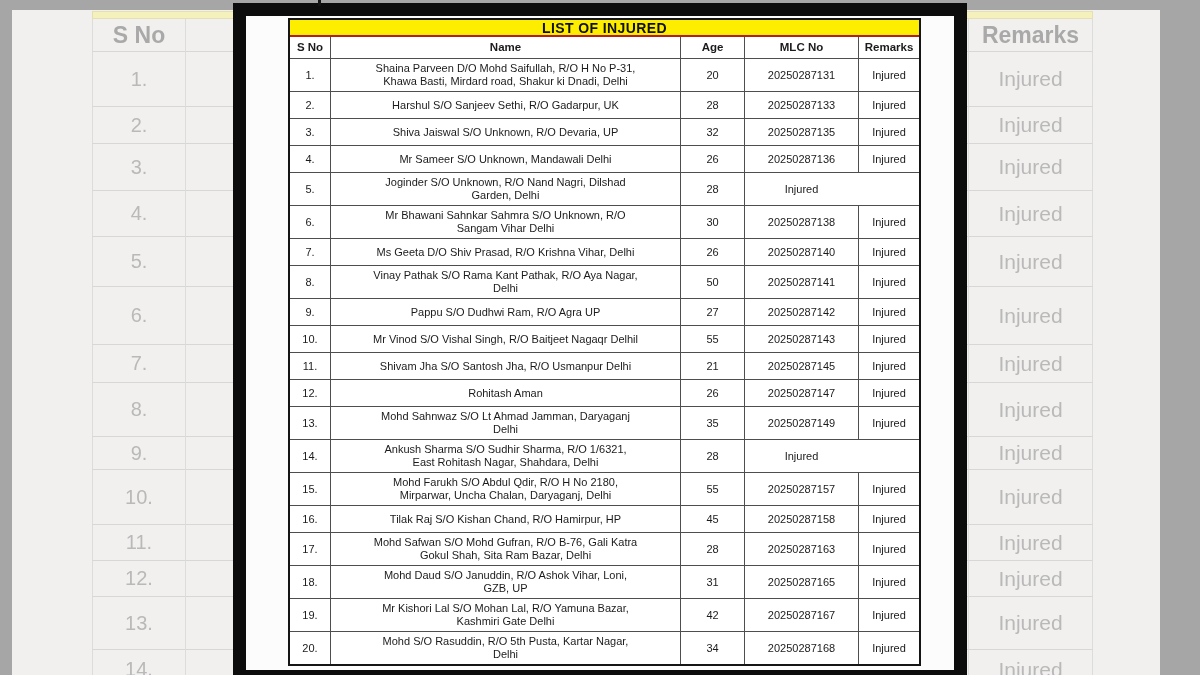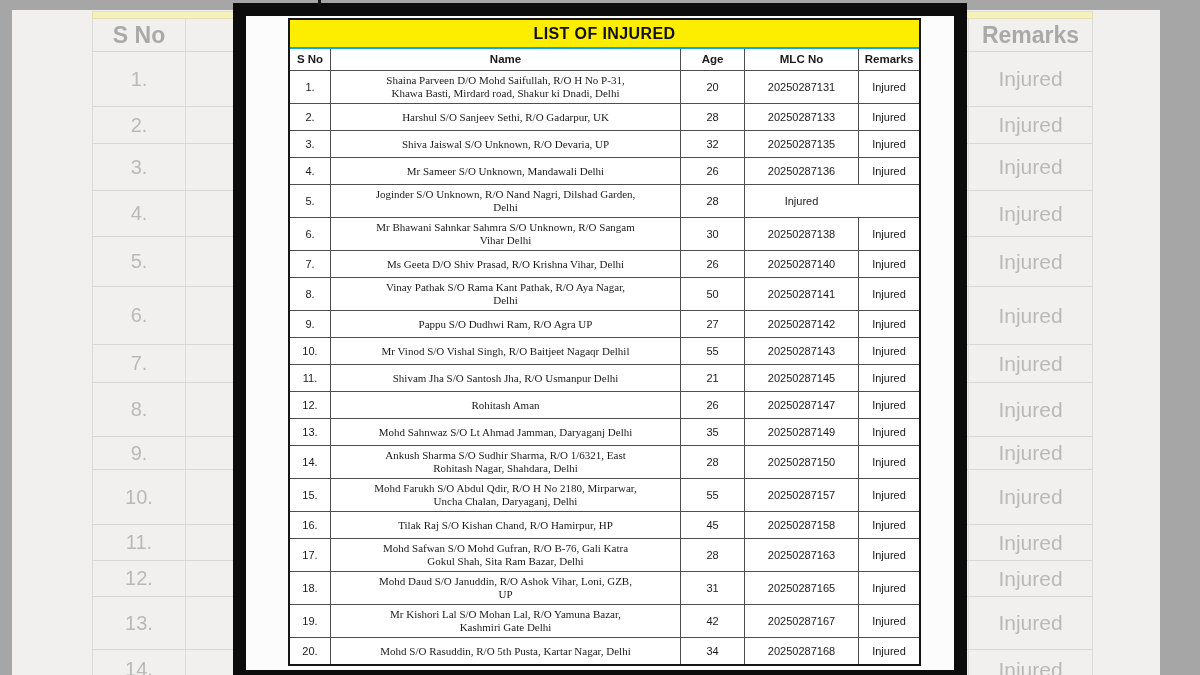--- a/index.html
+++ b/index.html
@@ -45,34 +45,34 @@
     position:absolute;left:233px;top:3px;width:734px;height:680px;
     box-sizing:border-box;border:13px solid #0c0c0c;background:#fcfcfc;
     overflow:hidden;z-index:5;
   }
   .frame-tick{position:absolute;left:318px;top:0;width:3px;height:6px;background:#141414;z-index:6;}
   .doc-table{
     margin:2px 0 0 42px;width:633px;box-sizing:border-box;
     border:2px solid #151515;background:#fff;color:#1b1b1b;
   }
   .doc-title{
-    height:29px;display:flex;align-items:center;justify-content:center;
-    background:#fdee00;font-size:16px;font-weight:bold;letter-spacing:.4px;color:#101010;
-    border-bottom:2px solid #0ea5e9;box-sizing:border-box;
+    height:17px;display:flex;align-items:center;justify-content:center;
+    background:#fdee00;font-size:14px;font-weight:bold;letter-spacing:.4px;color:#101010;
+    border-bottom:2px solid #b91c1c;box-sizing:border-box;
   }
   .doc-header,.doc-row{display:grid;grid-template-columns:40px 350px 64px 114px 1fr;}
   .doc-header{font-weight:bold;font-size:11.5px;}
   .doc-header .dc{min-height:21px;}
   .doc-row{border-top:1px solid #4e4e4e;font-size:11px;}
   .dc{
     display:flex;align-items:center;justify-content:center;text-align:center;
     padding:3px 2px;box-sizing:border-box;line-height:13px;min-height:26px;
   }
   .dc + .dc{border-left:1px solid #4e4e4e;}
-  .name-inner{display:inline-block;max-width:265px;font-family:Liberation Serif, serif;}
+  .name-inner{display:inline-block;max-width:265px;}
 </style>
 </head>
 <body>
 
 <div class="bg-page">
   <div class="bg-table">
     <div class="bg-title-strip"></div>
     <div class="bg-header">
       <div class="bgc bg-sno">S No</div>
       <div class="bgc bg-name"></div>
@@ -334,21 +334,20 @@
     <div class="dc">20250287149</div>
     <div class="dc">Injured</div>
   </div>
 
   <div class="doc-row">
     <div class="dc">14.</div>
     <div class="dc">
             <span class="name-inner">Ankush Sharma S/O Sudhir Sharma, R/O 1/6321, East Rohitash Nagar, Shahdara, Delhi</span>
           </div>
     <div class="dc">28</div>
-    <div class="dc">20250287150</div>
     <div class="dc">Injured</div>
   </div>
 
   <div class="doc-row">
     <div class="dc">15.</div>
     <div class="dc">
             <span class="name-inner">Mohd Farukh S/O Abdul Qdir, R/O H No 2180, Mirparwar, Uncha Chalan, Daryaganj, Delhi</span>
           </div>
     <div class="dc">55</div>
     <div class="dc">20250287157</div>

